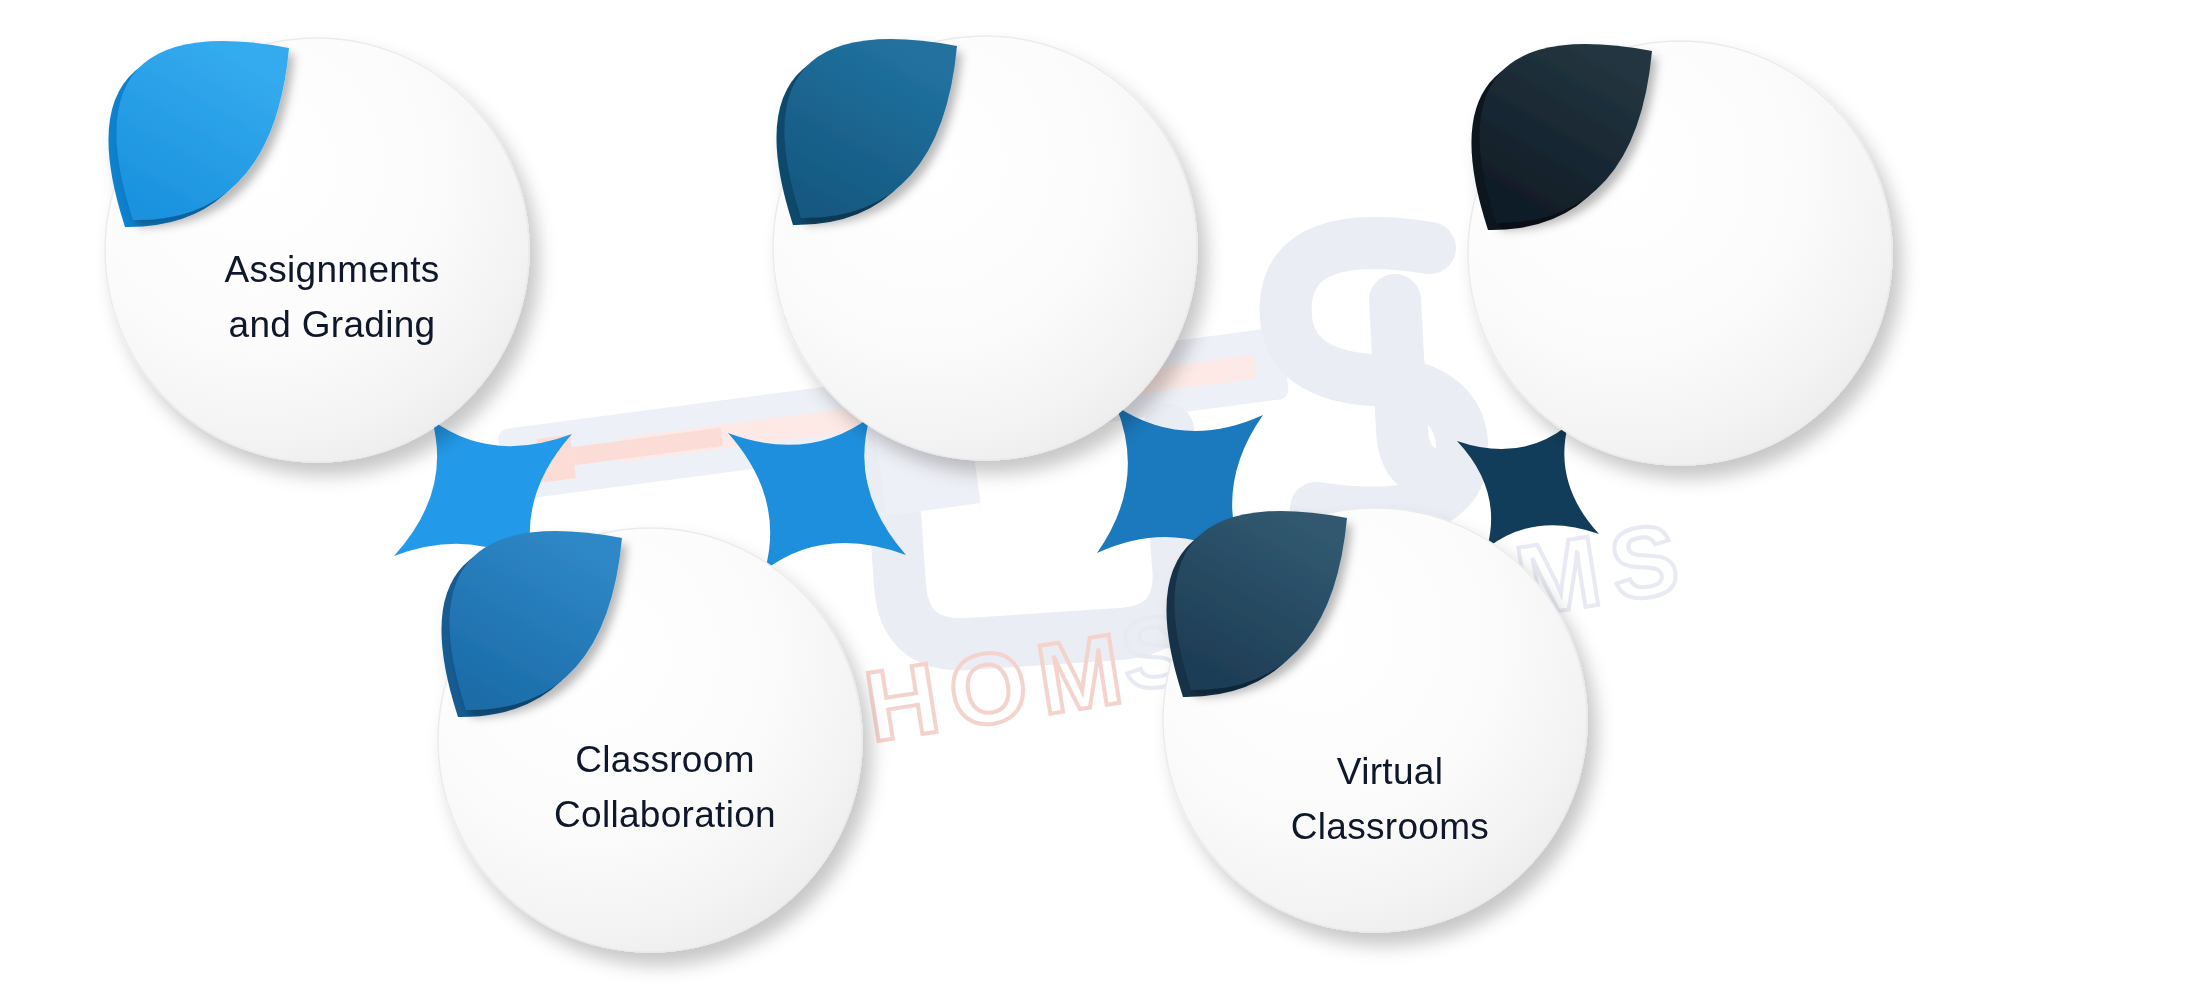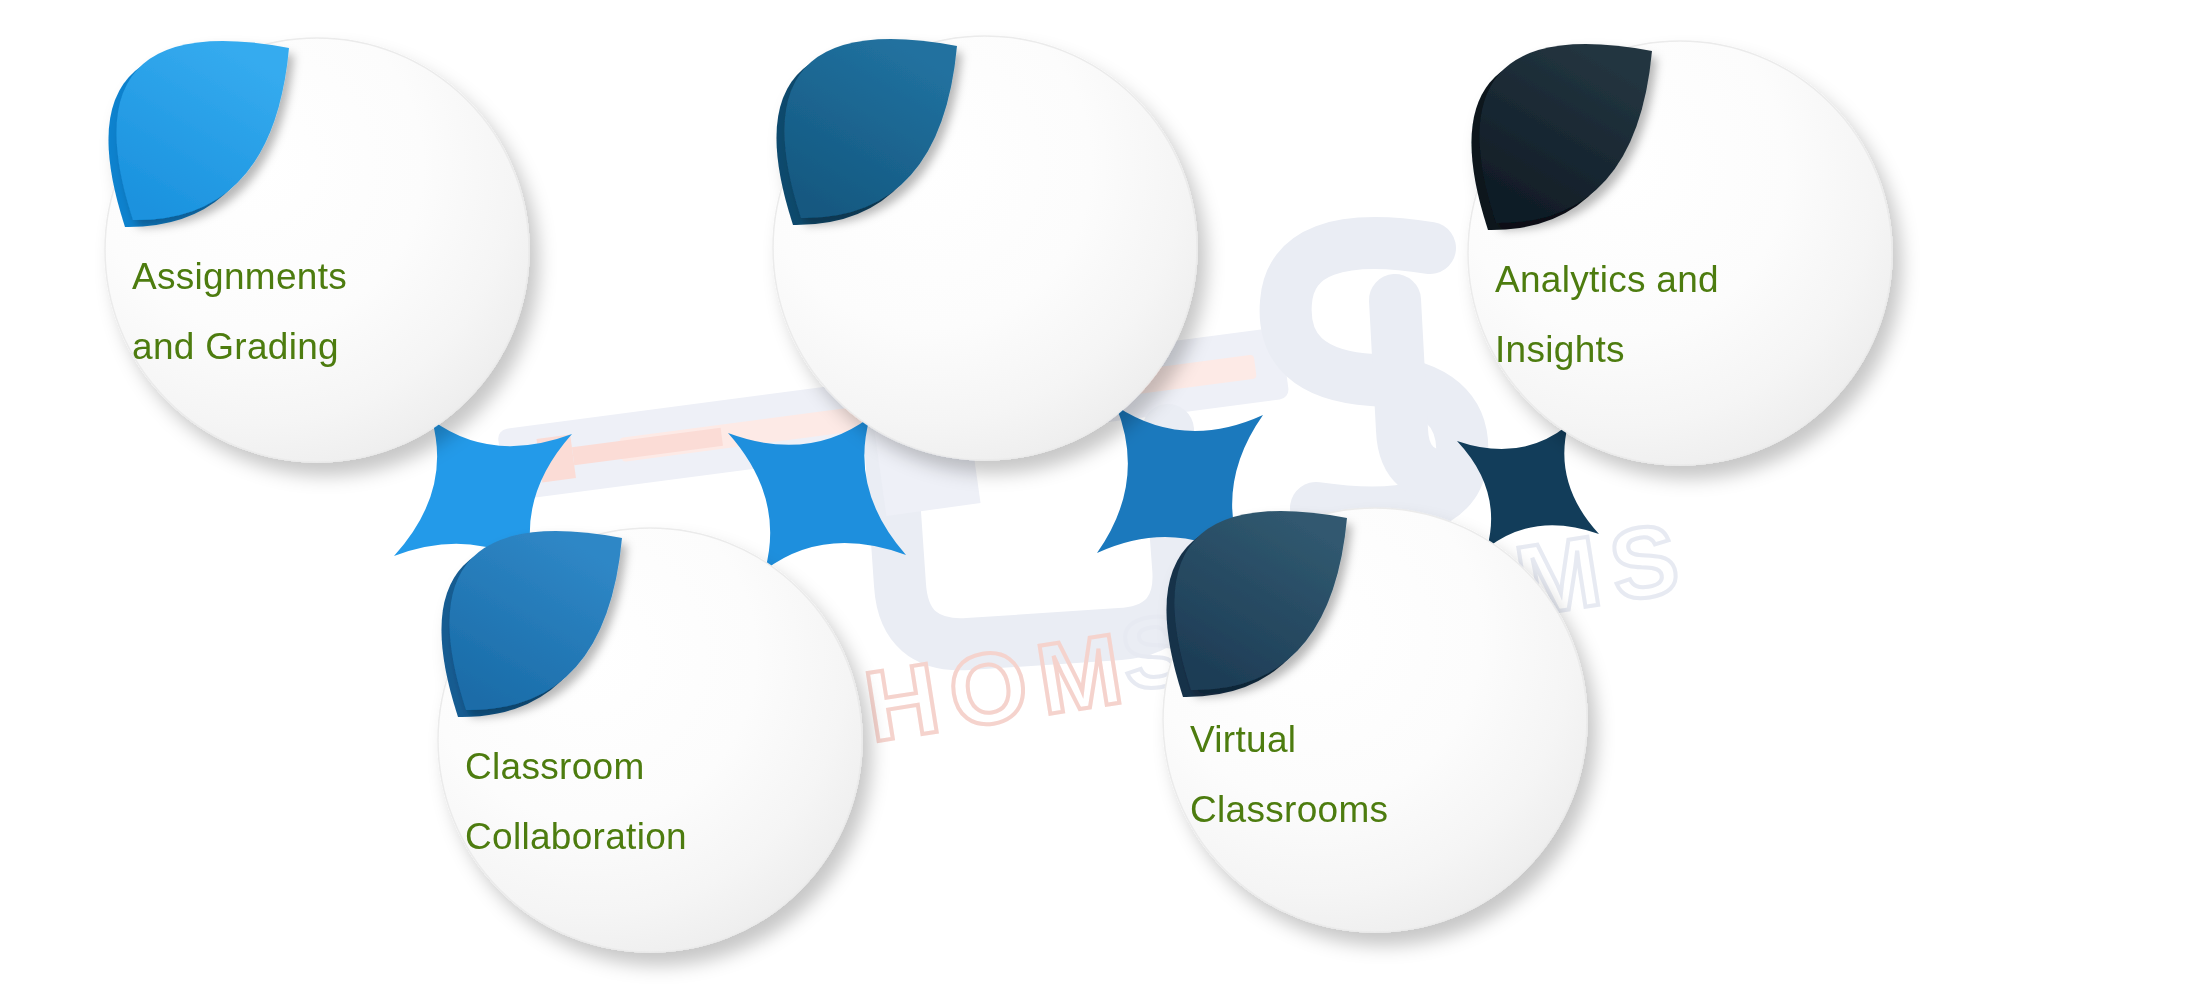--- a/index.html
+++ b/index.html
@@ -7,33 +7,33 @@
     position:relative;
     width:2188px;height:1000px;
     background:#ffffff;
     overflow:hidden;
     font-family:"Liberation Sans", sans-serif;
   }
   .stage svg{position:absolute;left:0;top:0;}
   .bubble-label{
     position:absolute;
     width:400px;
-    text-align:left;
+    text-align:center;
     white-space:pre-line;
     font-size:37px;
-    line-height:70px;
+    line-height:55px;
     font-weight:500;
     letter-spacing:0.3px;
-    color:#4d7c0f;
+    color:#0f172a;
     pointer-events:none;
   }
   .lbl-0{left:132px;top:242px;}
   .lbl-1{left:465px;top:732px;}
   .lbl-2{left:800px;top:240px;}
-  .lbl-3{left:1190px;top:705px;}
+  .lbl-3{left:1190px;top:744px;}
   .lbl-4{left:1495px;top:245px;}
 </style>
 </head>
 <body>
 
 <div class="stage">
 
   <svg width="2188" height="1000" viewBox="0 0 2188 1000">
     <defs>
       <radialGradient id="circG" cx="36%" cy="30%" r="78%">
@@ -128,15 +128,13 @@
       <path d="M 1496 223 Q 1426 9 1652 51 Q 1636 225 1496 223 Z" fill="url(#leafG5)" filter="url(#lshadow)"></path>
     </g>
   </svg>
 
   <div class="bubble-label lbl-0">Assignments
 and Grading</div>
   <div class="bubble-label lbl-1">Classroom
 Collaboration</div>
   <div class="bubble-label lbl-3">Virtual
 Classrooms</div>
-  <div class="bubble-label lbl-4">Analytics and
-Insights</div>
 </div>
 
 </body></html>

